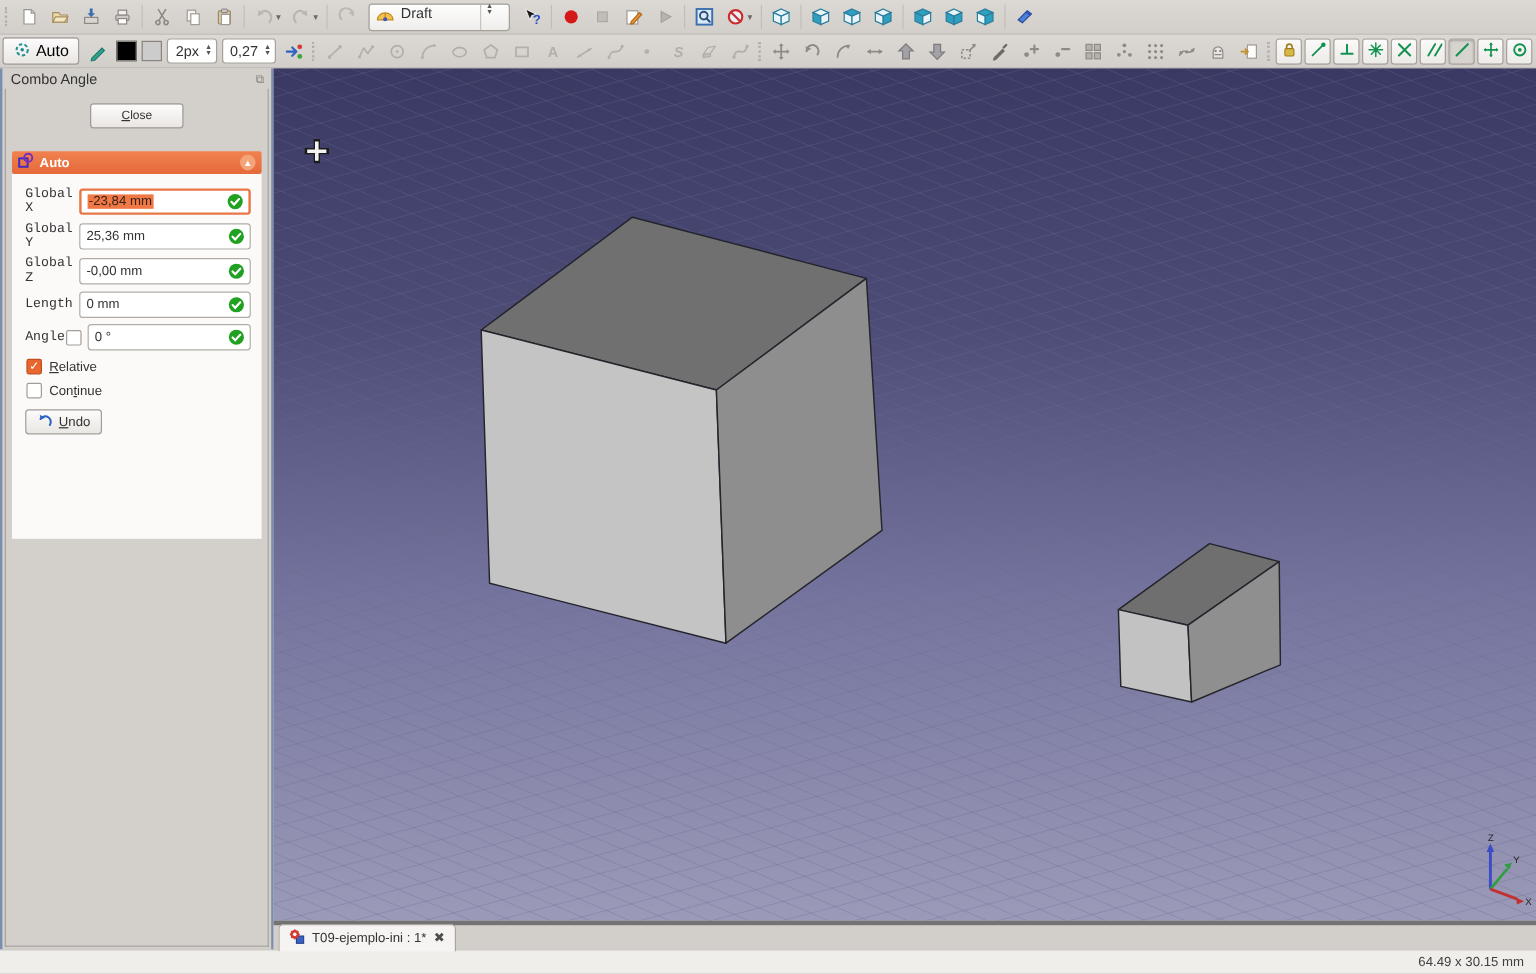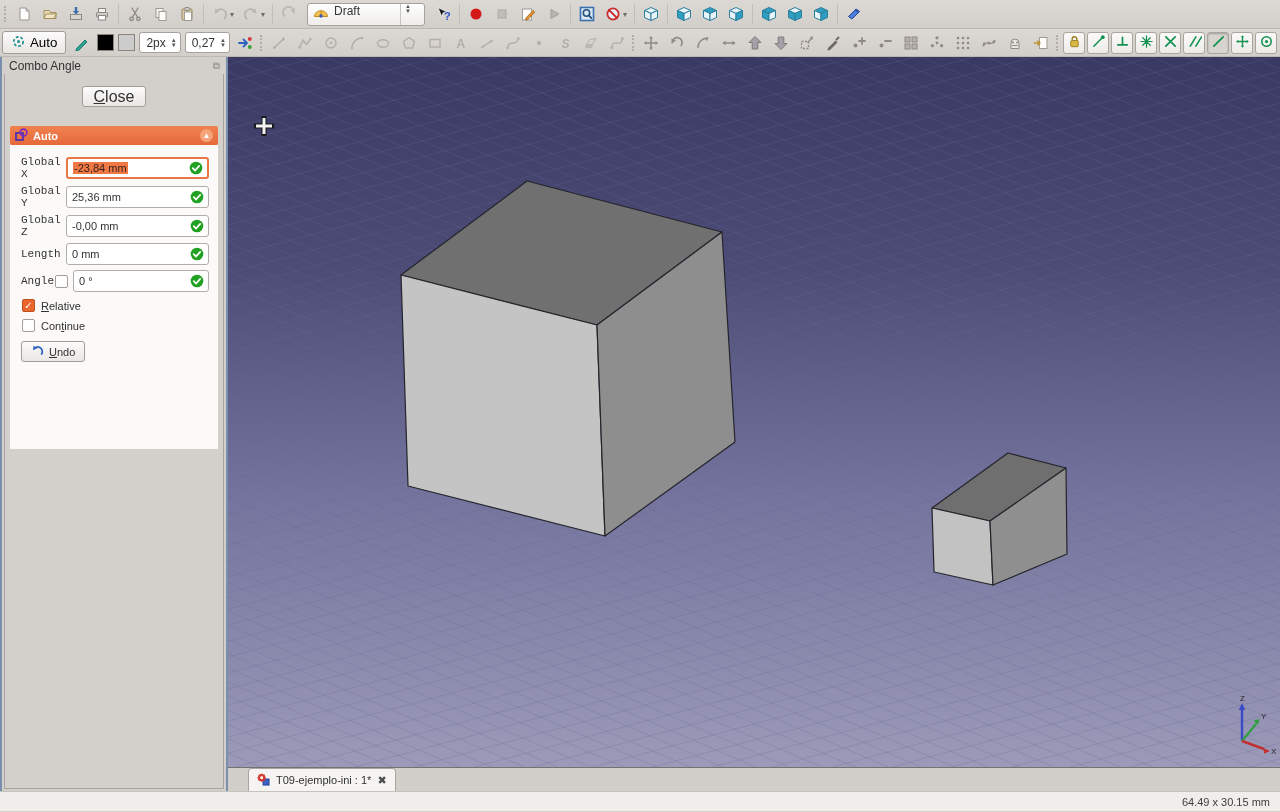--- a/index.html
+++ b/index.html
@@ -42,21 +42,21 @@
           border-right:2px solid #7a8eae; display:flex; flex-direction:column; }
   .dock-title { height:17px; display:flex; align-items:center; justify-content:space-between;
                 padding:1px 6px 0 7px; }
   .dock-tabs { display:flex; gap:2px; padding:1px 0 0 3px; height:20px; position:relative; }
   .dock-tabs::after { content:""; position:absolute; left:0; right:0; bottom:0; height:1px; background:#a7a29d; }
   .tab { padding:1px 10px 0; display:flex; align-items:center; background:#c6c2be;
          border:1px solid #a7a29d; border-bottom:none; border-radius:3px 3px 0 0; z-index:1; }
   .tab.active { background:#d6d2ce; height:20px; z-index:2; }
   .dock-body { flex:1; margin:0 2px 2px; border:1px solid #a7a29d; border-top:none;
                background:#d3cfcb; padding-top:12px; position:relative; }
-  #closeBtn { display:block; margin:0 auto; height:21px; width:64px; font-size:16px;
+  #closeBtn { display:block; margin:0 auto; height:21px; width:78px; font-size:10px;
               color:#333; font-family:inherit; }
   .task-header { margin:19px 5px 0; height:19px; display:flex; align-items:center; gap:4px;
                  background:linear-gradient(#f08250,#e6693a); border-radius:2px;
                  padding:0 5px; color:#fff; font-weight:bold; font-size:11px; }
   .task-header .spacer { flex:1; }
   .collapse { width:13px; height:13px; border-radius:50%; background:#f5a379; color:#fff;
               display:flex; align-items:center; justify-content:center; font-size:8px; }
   .task-body { margin:0 5px; background:#fbfaf9; padding:11px 9px 0 11px; height:304px; }
   .frow { display:flex; align-items:center; margin-bottom:5px; }
   .flabel { width:45px; font-size:11px; flex:none;font-family:Liberation Mono, monospace; }
@@ -69,21 +69,21 @@
         display:flex; align-items:center; justify-content:center; flex:none; }
   .cb.checked { background:#e9662f; border-color:#bf4f20; color:#fff; font-size:10px; font-weight:bold; }
   .cbrow { display:flex; align-items:center; gap:6px; margin:7px 0 0 1px; font-size:11px; }
   #undoBtn { display:flex; align-items:center; gap:5px; height:21px; padding:0 9px; margin:9px 0 0 0;
              font-size:11px; color:#333; }
   
   #vpcol { display:flex; flex-direction:column; flex:1; min-width:0; }
   #viewport { position:relative; width:1052px; height:710px;
               background:linear-gradient(#393963 0%, #4c4c77 30%, #74749e 62%, #9b9ab8 100%); }
   #viewport svg { position:absolute; inset:0; }
-  #tabbar { height:24px; background:#d2cec9; border-top:1px solid #737373; display:flex; align-items:flex-end; padding-left:20px; }
+  #tabbar { height:24px; background:#d2cec9; border-top:4px solid #737373; display:flex; align-items:center; padding-left:4px; }
   #doctab { display:flex; align-items:center; gap:6px; height:23px; padding:0 8px;
             background:#f6f4f2; border:1px solid #aaa59f; border-bottom:none;
             border-radius:4px 4px 0 0; font-size:11px; }
   #doctab .x { color:#4d4d4d; font-weight:bold; font-size:11px; }
   
   #statusbar { height:20px; background:#f0eeeb; border-top:1px solid #c6c2bd;
                display:flex; align-items:center; justify-content:flex-end; padding:0 10px;
                font-size:11px; color:#3f3f3f; }
   u { text-decoration:underline; }
 </style>

